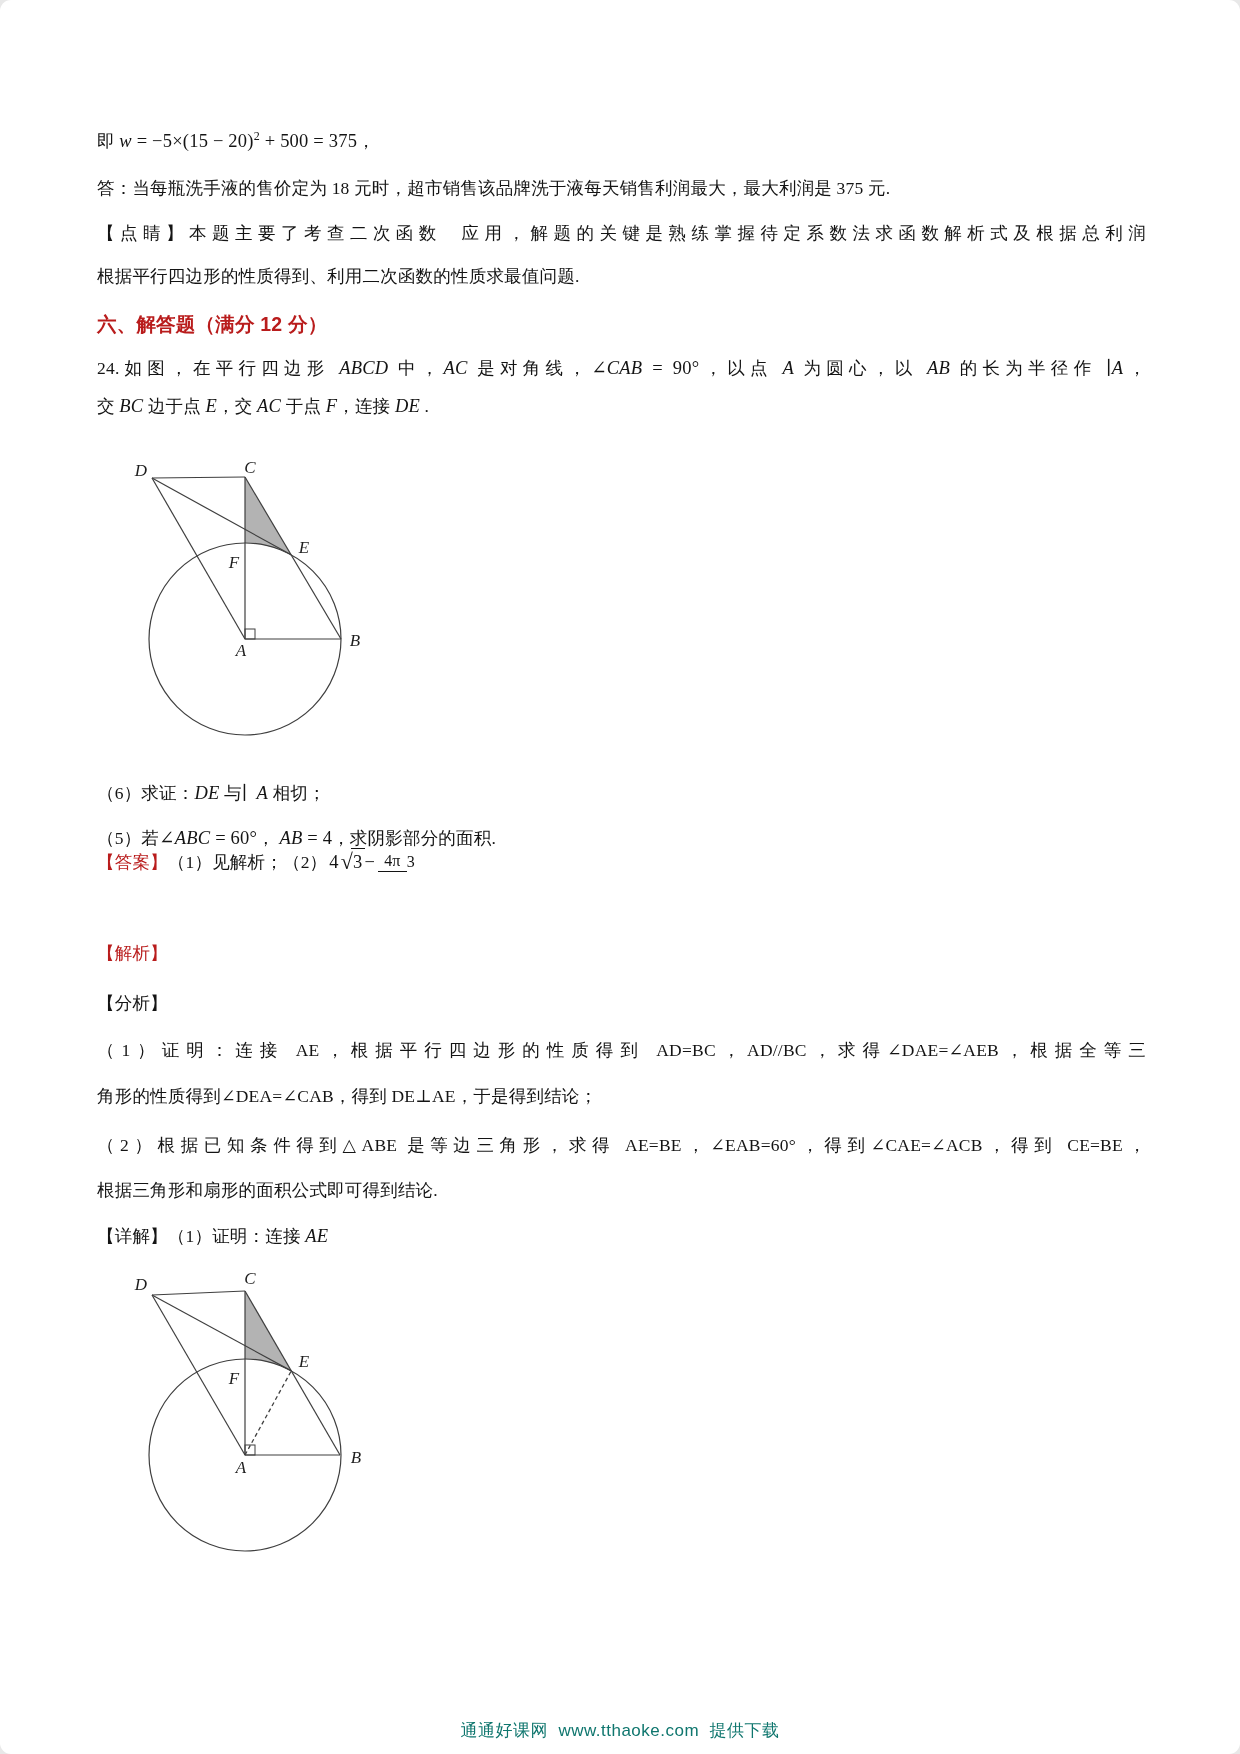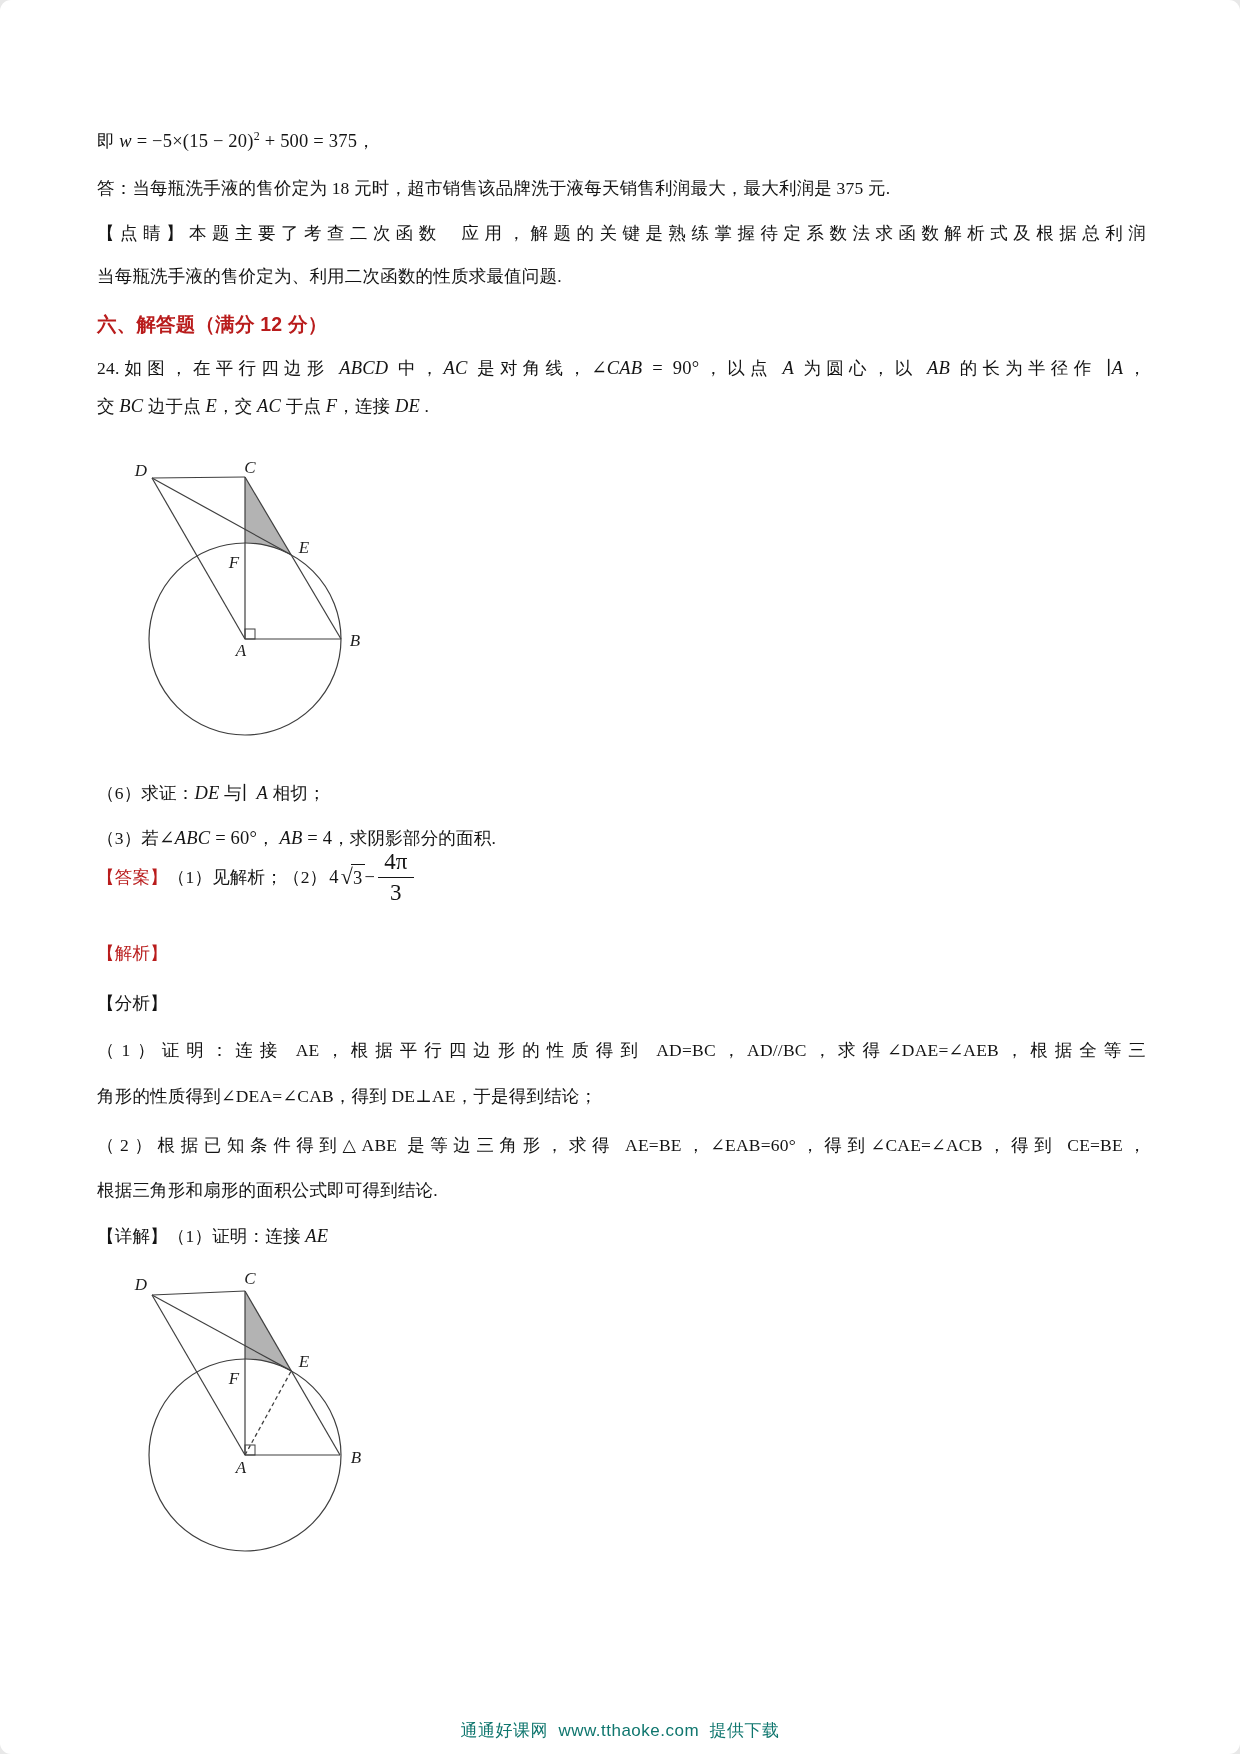--- a/index.html
+++ b/index.html
@@ -9,41 +9,41 @@
   .fill{text-align:justify;text-align-last:justify;}
   .mi{font-family:"Liberation Serif","DejaVu Serif",serif;font-style:italic;font-size:18.5px;}
   .mt{font-family:"Liberation Serif","DejaVu Serif",serif;font-size:18.5px;}
   .sup{font-size:12px;vertical-align:7px;}
   .heading{font-family:"Liberation Sans","DejaVu Sans",sans-serif;font-weight:bold;font-size:19.5px;color:#b91c1c;}
   .blue{color:#b91c1c;}
   .ansline{display:flex;align-items:center;}
   .formula{display:inline-flex;align-items:center;font-size:19px;margin-left:2px;}
   .radical{font-size:22px;margin:0 -2px 0 2px;}
   .radicand{border-top:1.4px solid #141414;padding:0 2px;}
-  .frac{display:inline-flex;flex-direction:column;align-items:center;line-height:1.2;font-size:23px;margin-left:3px;}
+  .frac{display:inline-flex;align-items:center;line-height:1.2;font-size:16px;margin-left:3px;}
   .frac .num{border-bottom:1.4px solid #141414;padding:0 6px 1px 6px;}
   .frac .den{padding-top:1px;}
   .figure{position:absolute;}
   .figure svg{display:block;}
   .figure text{font-family:"Liberation Serif","DejaVu Serif",serif;font-style:italic;font-size:17px;fill:#1e1e1e;}
   .footer{position:absolute;top:1719px;left:0;right:0;text-align:center;
           font-family:"Liberation Sans","DejaVu Sans",sans-serif;font-size:17px;color:#0f766e;letter-spacing:.5px;}
 </style>
 </head>
 <body>
 
 <div class="page">
 
   <p class="line" style="top:102px;line-height:32px;"><span>即 </span><span class="mi">w</span><span class="mt"> = −5×(15 − 20)</span><span class="mt sup">2</span><span class="mt"> + 500 = 375</span><span>，</span></p>
 
   <p class="line" style="top:157px">答：当每瓶洗手液的售价定为 18 元时，超市销售该品牌洗于液每天销售利润最大，最大利润是 375 元.</p>
 
   <p class="line fill" style="top:202px">【点睛】本题主要了考查二次函数&nbsp;&nbsp;应用，解题的关键是熟练掌握待定系数法求函数解析式及根据总利润</p>
 
-  <p class="line" style="top:245px">当每瓶洗手液的售价定为、利用二次函数的性质求最值问题.</p>
+  <p class="line" style="top:245px">根据平行四边形的性质得到、利用二次函数的性质求最值问题.</p>
 
   <p class="line heading" style="top:291px">六、解答题（满分 12 分）</p>
 
   <p class="line fill" style="top:337px"><span>24.如图，在平行四边形 </span><span class="mi">ABCD</span><span> 中，</span><span class="mi">AC</span><span> 是对角线，</span><span class="mt">∠</span><span class="mi">CAB</span><span class="mt"> = 90°</span><span>，以点 </span><span class="mi">A</span><span> 为圆心，以 </span><span class="mi">AB</span><span> 的长为半径作 </span><span class="mt">∣</span><span class="mi">A</span><span>，</span></p>
 
   <p class="line" style="top:375px"><span>交 </span><span class="mi">BC</span><span> 边于点 </span><span class="mi">E</span><span>，交 </span><span class="mi">AC</span><span> 于点 </span><span class="mi">F</span><span>，连接 </span><span class="mi">DE</span><span> .</span></p>
 
   <div class="figure" style="left:100px;top:415px;">
     <svg width="275" height="330" viewBox="0 0 275 330">
       <path d="M 145 62 L 145 128 A 96 96 0 0 1 191.1 139.8 Z" fill="#b3b3b3" stroke="none"></path>
@@ -59,21 +59,21 @@
       <text x="150" y="58" text-anchor="middle">C</text>
       <text x="204" y="138" text-anchor="middle">E</text>
       <text x="134" y="153" text-anchor="middle">F</text>
       <text x="141" y="241" text-anchor="middle">A</text>
       <text x="255" y="231" text-anchor="middle">B</text>
     </svg>
   </div>
 
   <p class="line" style="top:762px"><span>（6）求证：</span><span class="mi">DE</span><span> 与</span><span class="mt">∣</span><span>&nbsp;&nbsp;</span><span class="mi">A</span><span> 相切；</span></p>
 
-  <p class="line" style="top:807px"><span>（3）若</span><span class="mt">∠</span><span class="mi">ABC</span><span class="mt"> = 60°</span><span>， </span><span class="mi">AB</span><span class="mt"> = 4</span><span>，求阴影部分的面积.</span></p>
+  <p class="line" style="top:807px"><span>（5）若</span><span class="mt">∠</span><span class="mi">ABC</span><span class="mt"> = 60°</span><span>， </span><span class="mi">AB</span><span class="mt"> = 4</span><span>，求阴影部分的面积.</span></p>
 
   <div class="line ansline" style="top:848px">
     <span class="blue">【答案】</span>
     <span>（1）见解析；（2）</span>
     <span class="formula">
       <span class="mt">4</span>
       <span class="mt radical">√</span>
       <span class="mt radicand">3</span>
       <span class="mt"> − </span>
       <span class="frac">

